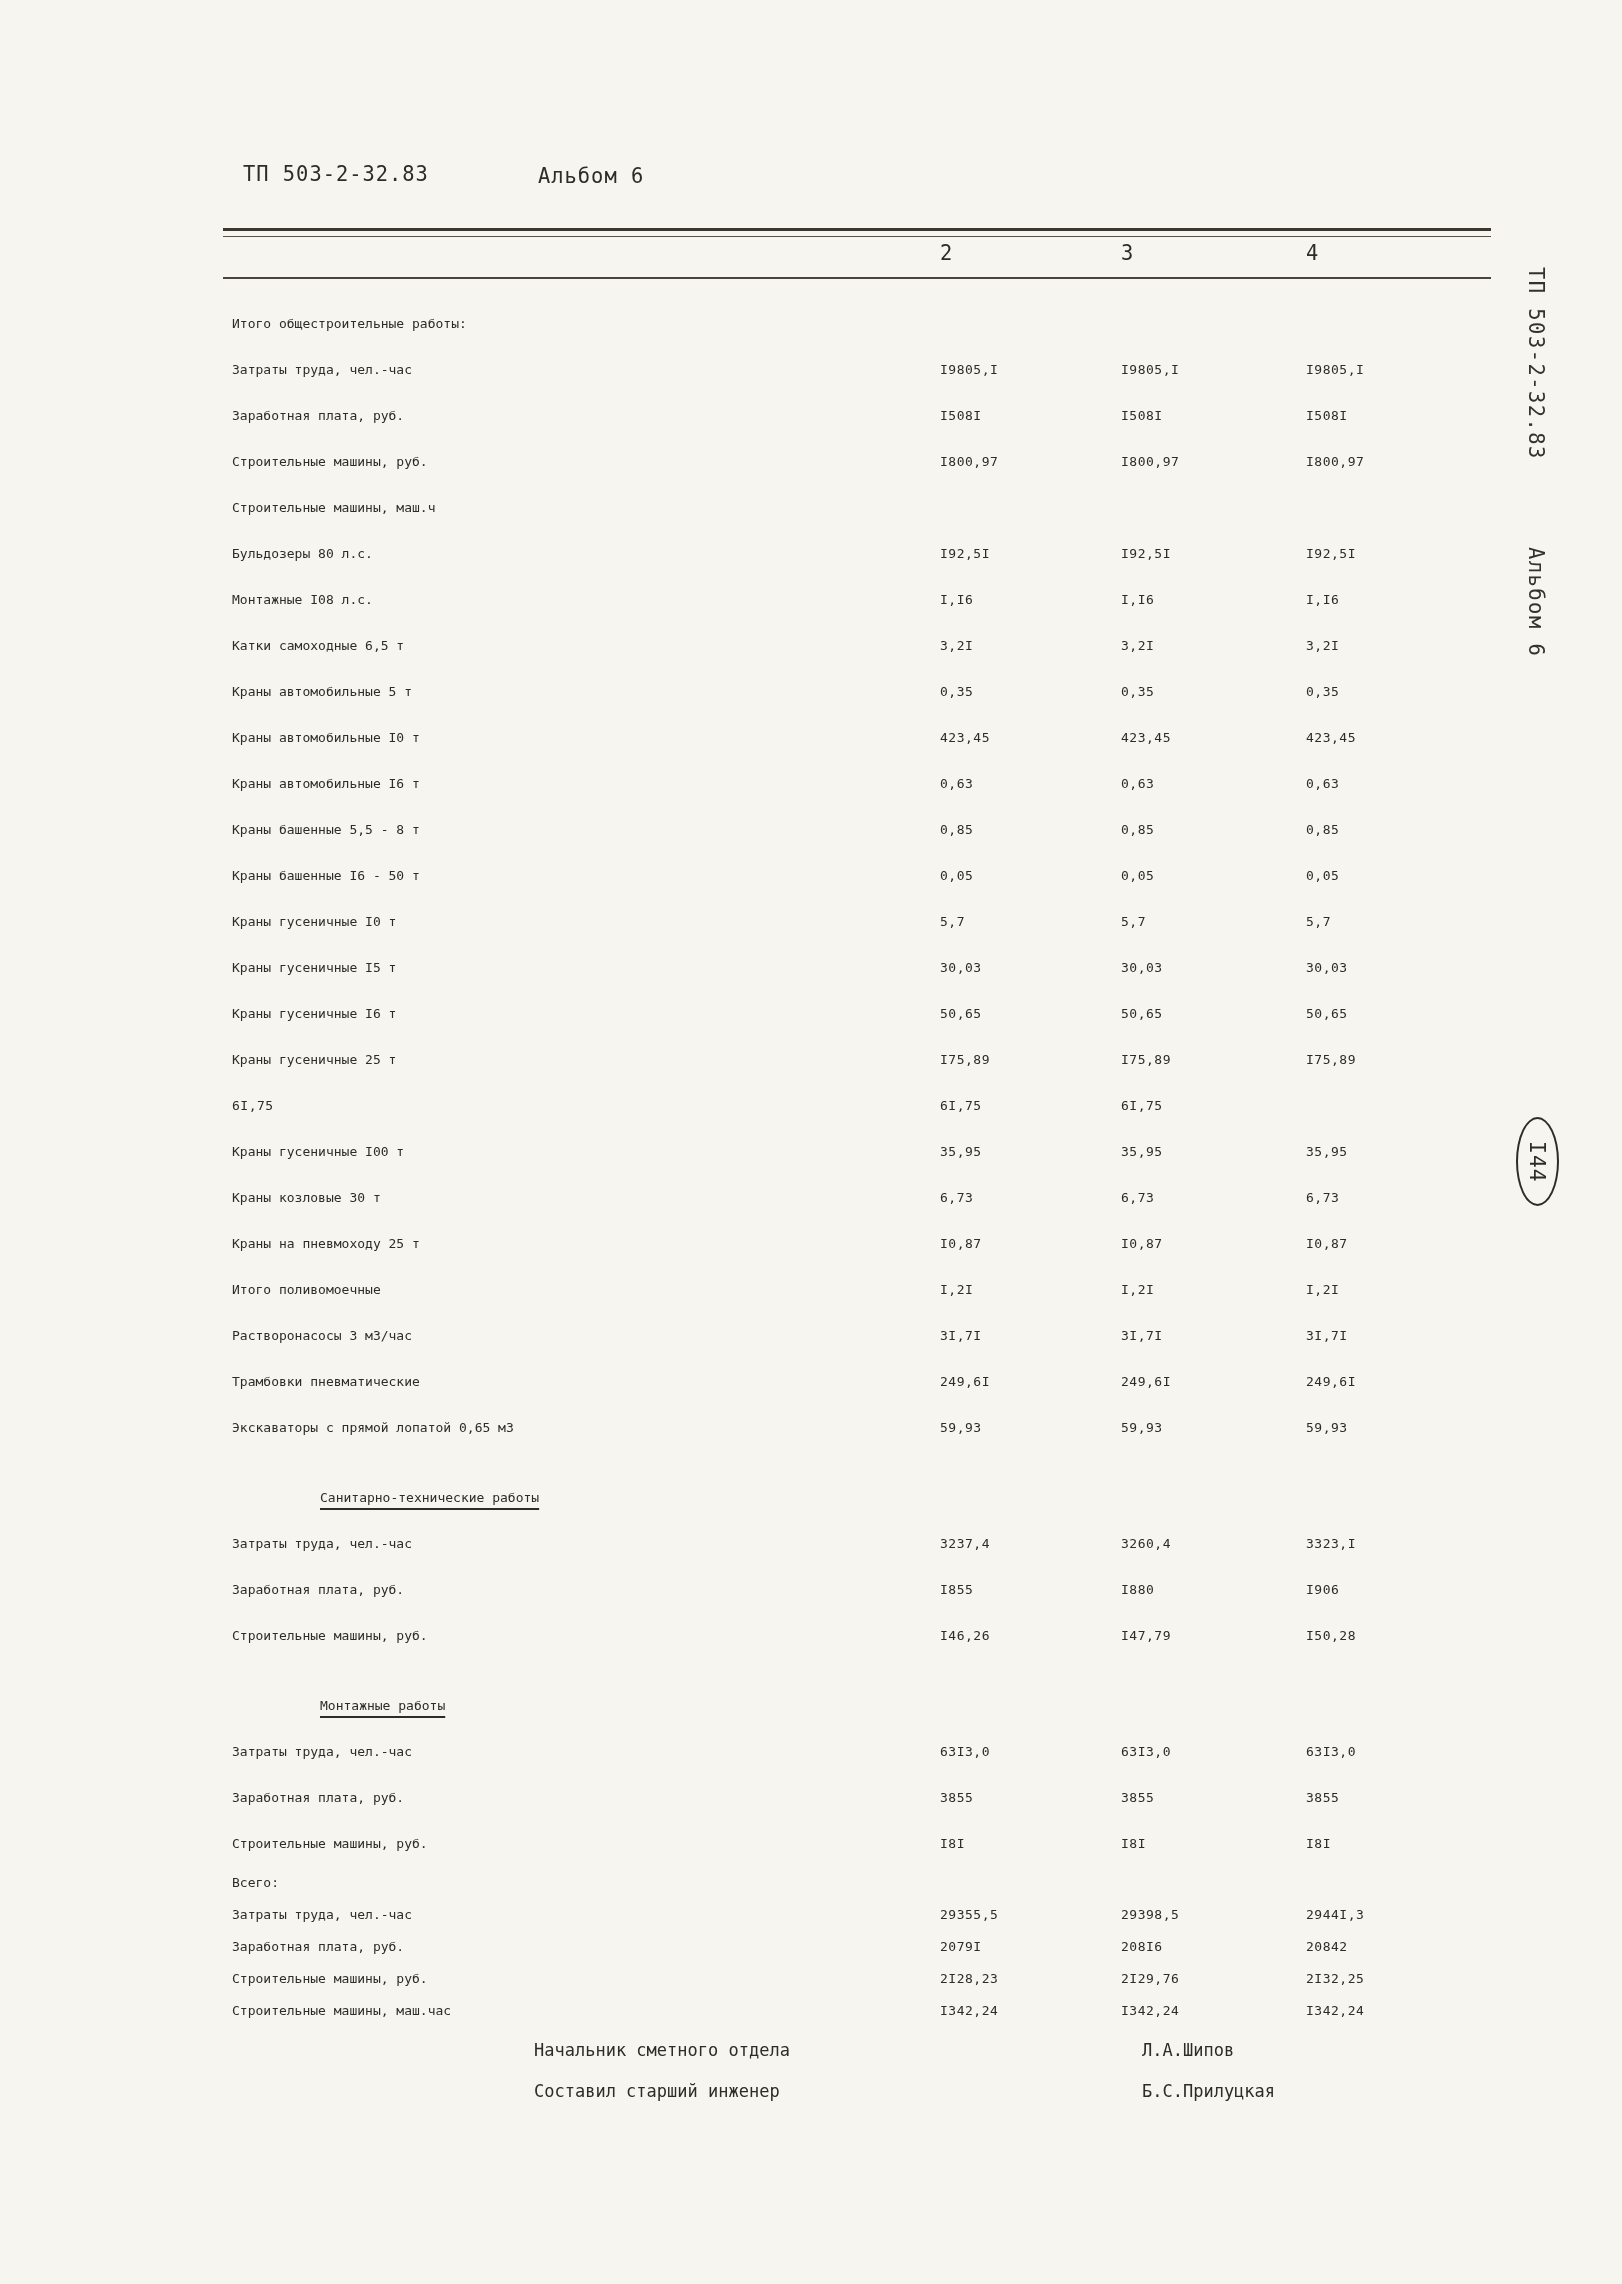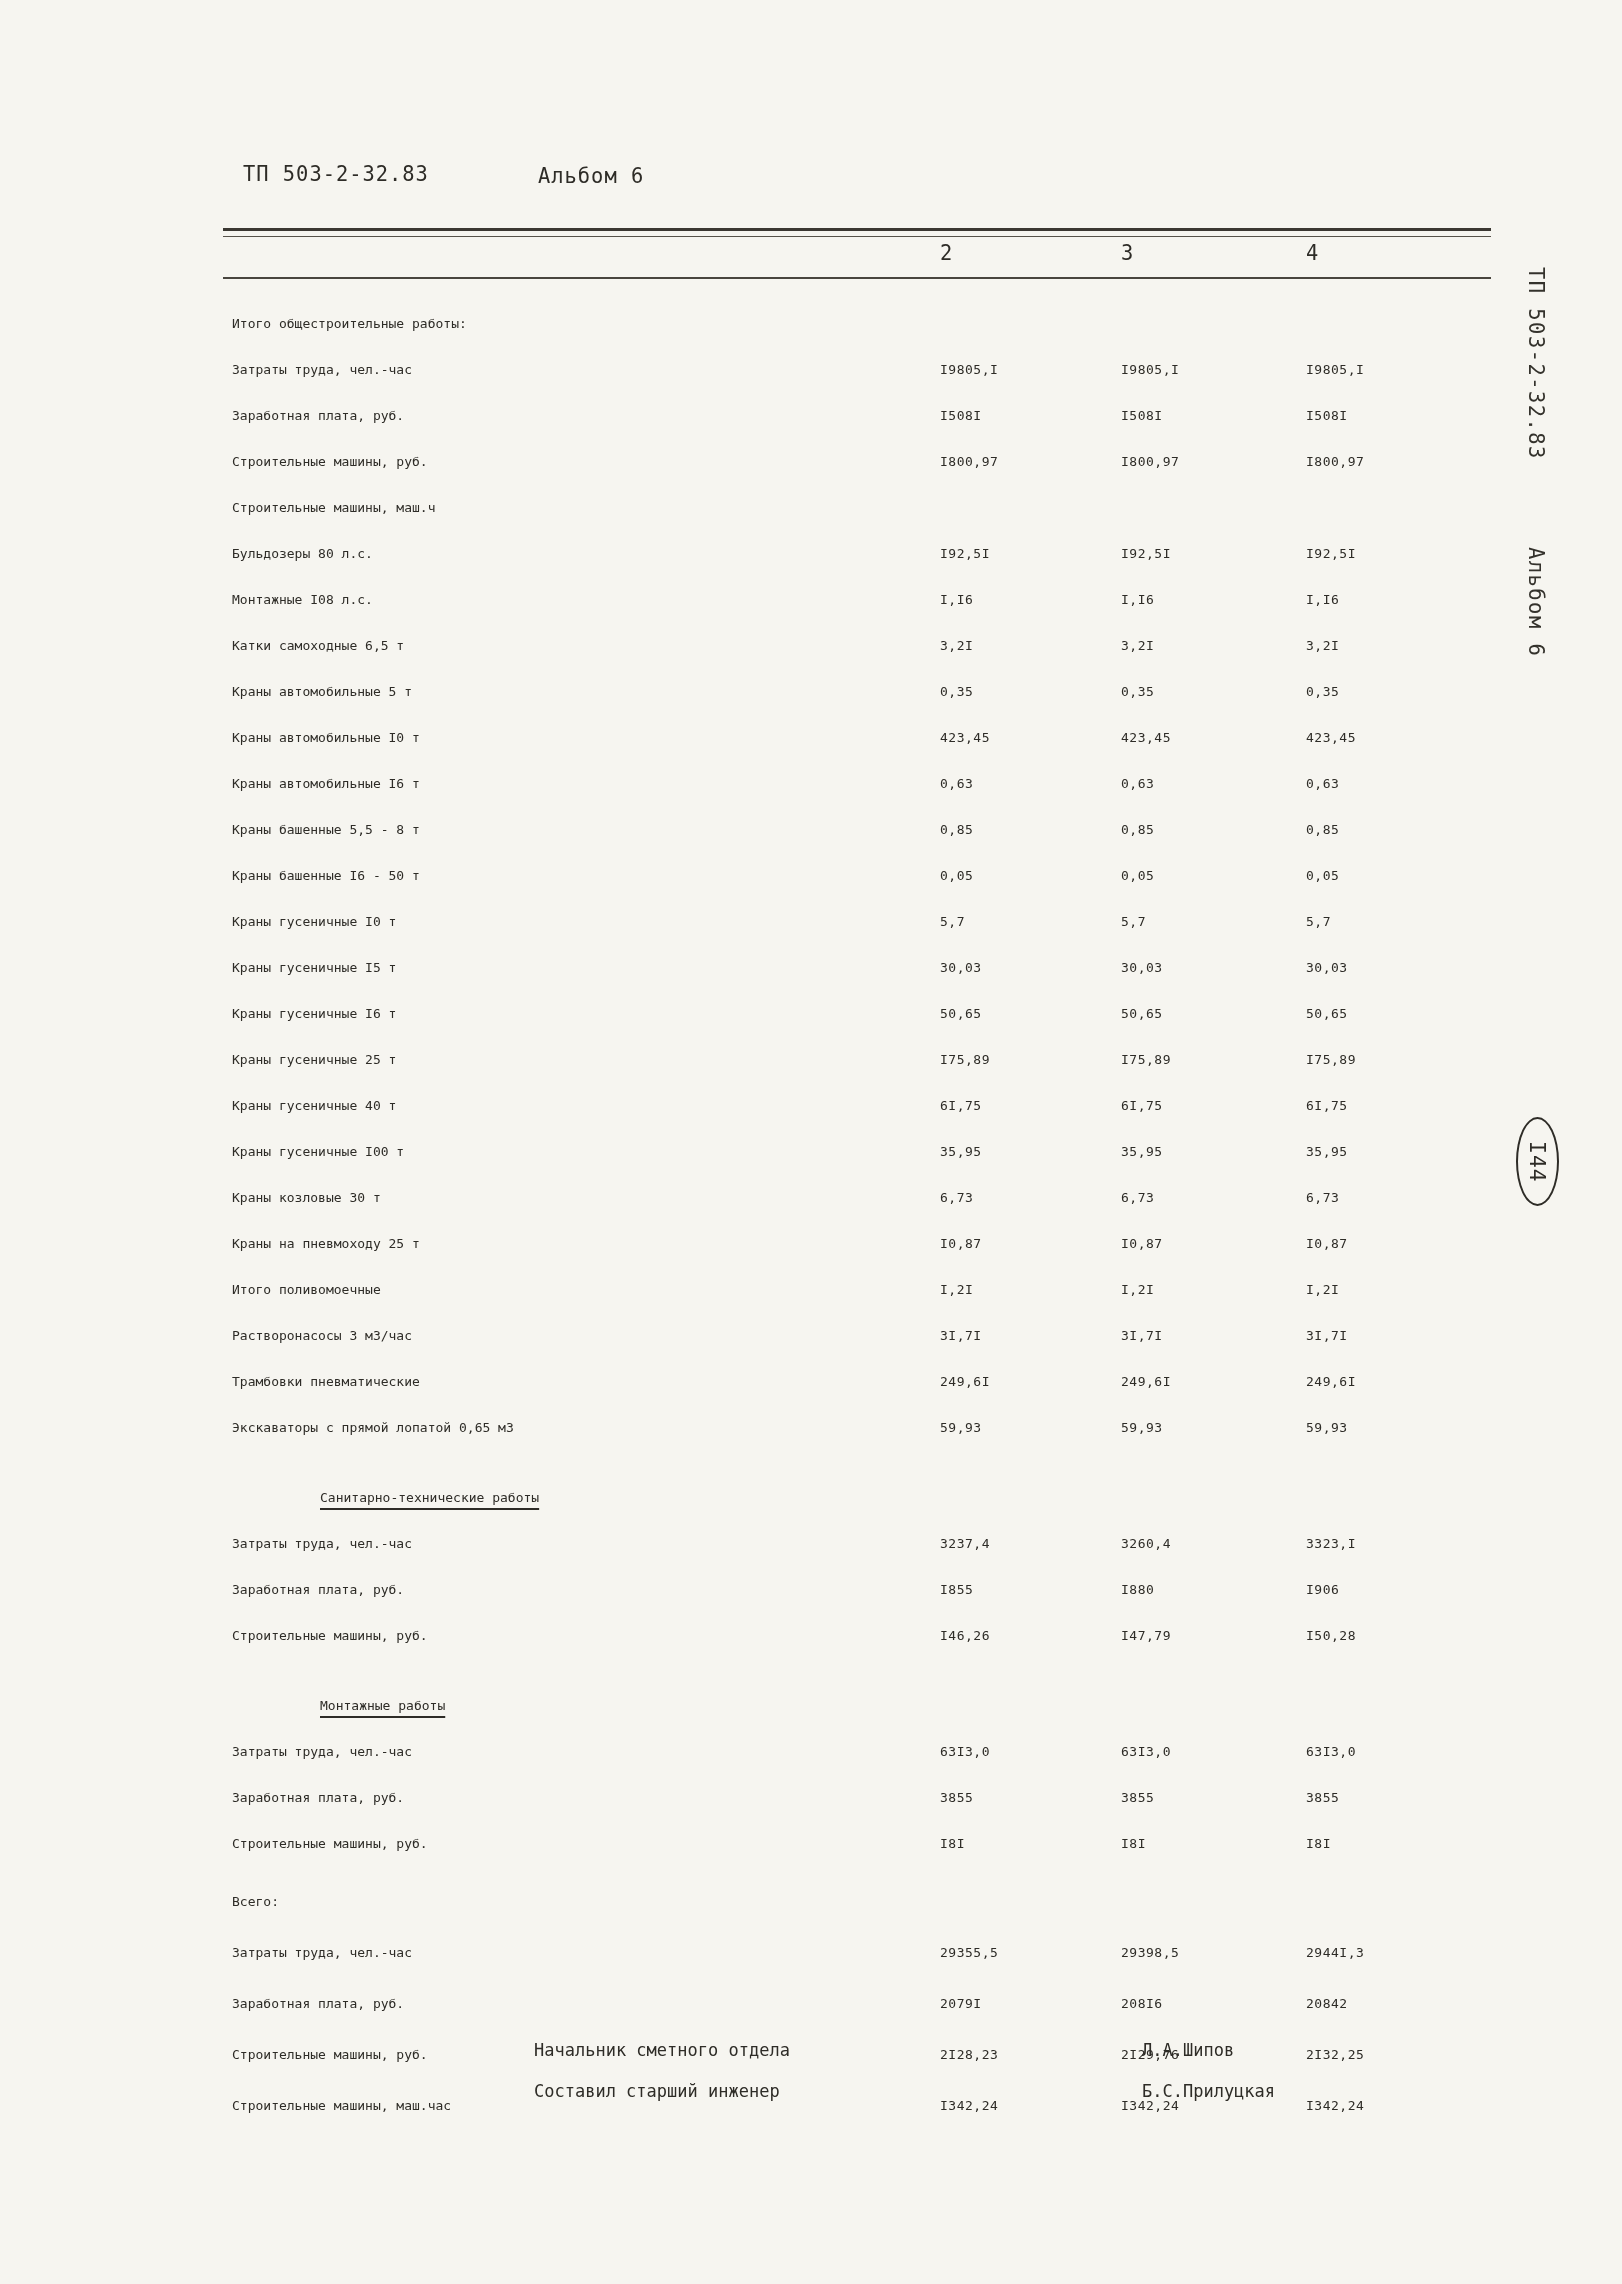--- a/index.html
+++ b/index.html
@@ -44,21 +44,21 @@
   .row .label { white-space: nowrap; }
   .row .val { white-space: nowrap; letter-spacing: 0.5px; }
   .row.heading { height: 46px; }
   .row.section { height: 46px; margin-top: 24.4px; }
   .row.section .label {
     margin-left: 88px;
     text-decoration: underline;
     text-underline-offset: 6.1px;
     text-decoration-thickness: 1.5px;
   }
-  .row.tight { height: 32px; margin-top: 19px; }
+  .row.tight { height: 32px; }
 
   
   .footer-line { position: absolute; font-size: 17px; white-space: nowrap; }
   .footer-line .name { position: absolute; left: 608px; top: 0; white-space: nowrap; }
   .footer-line1 { left: 534px; top: 2040px; }
   .footer-line2 { left: 534px; top: 2081px; }
 
   
   .side-doc-code, .side-album {
     position: absolute; left: 1524px;
@@ -194,21 +194,20 @@
         <span class="val">50,65</span>
         <span class="val">50,65</span>
       </div>
       <div class="row grid normal">
         <span class="label">Краны гусеничные 25 т</span>
         <span class="val">I75,89</span>
         <span class="val">I75,89</span>
         <span class="val">I75,89</span>
       </div>
       <div class="row grid normal">
-        <span class="label">Краны гусеничные 40 т</span>
         <span class="val">6I,75</span>
         <span class="val">6I,75</span>
         <span class="val">6I,75</span>
       </div>
       <div class="row grid normal">
         <span class="label">Краны гусеничные I00 т</span>
         <span class="val">35,95</span>
         <span class="val">35,95</span>
         <span class="val">35,95</span>
       </div>

